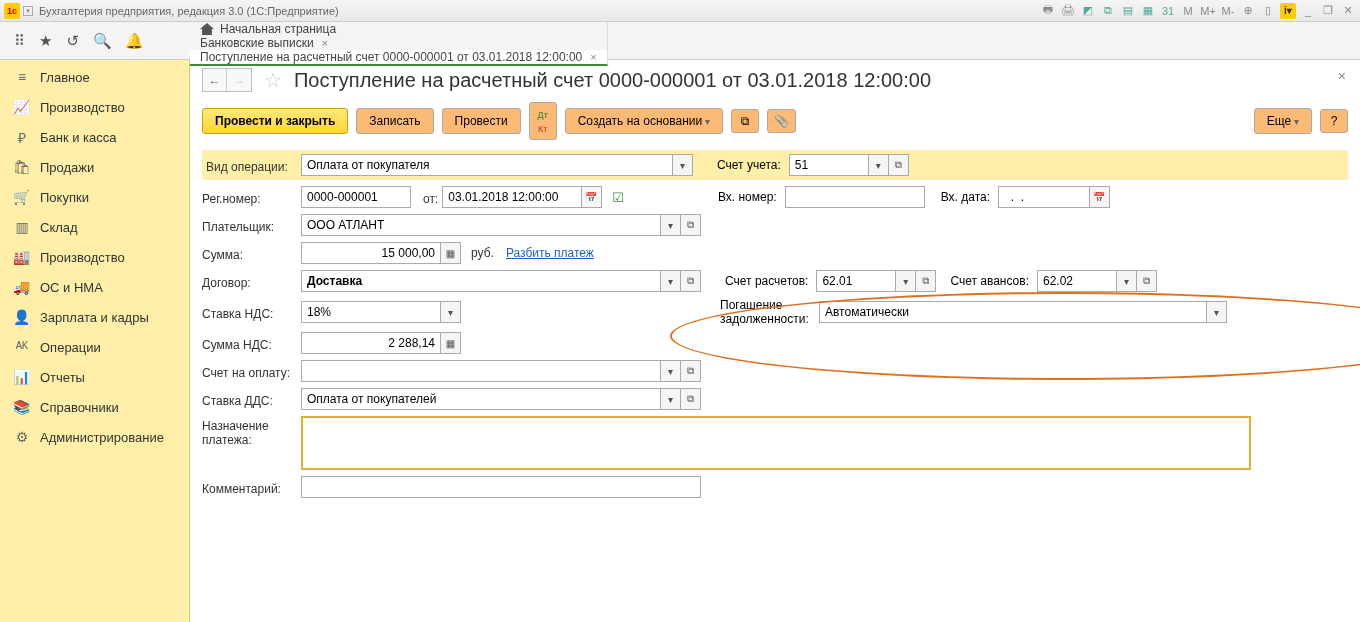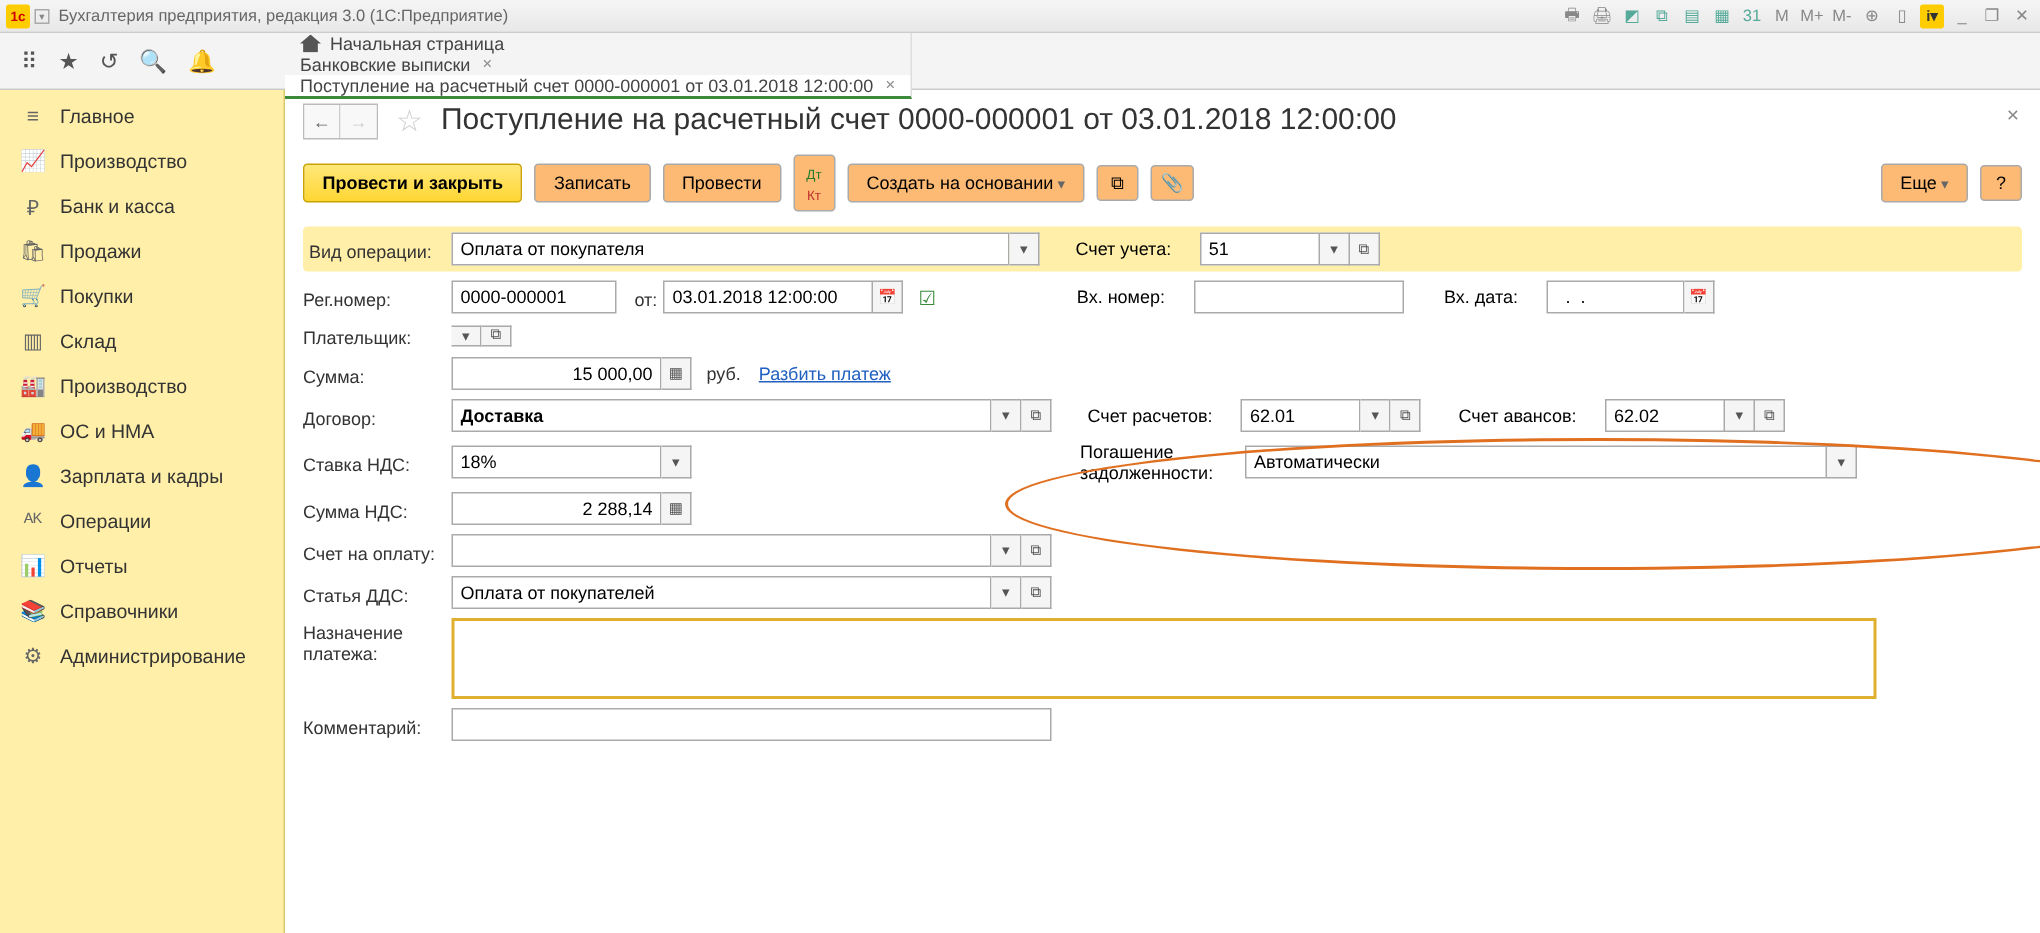--- a/index.html
+++ b/index.html
@@ -55,21 +55,21 @@
 
 
 .form { display:flex; flex-direction:column; gap: 6px; }
 .row { display:flex; align-items:center; gap: 4px; }
 .row > label { width: 95px; color:#333; font-size:12px; padding-top:3px;}
 .yellowband { background:#ffefa8; padding:4px 4px; border-radius:3px;}
 .yellowband > label { width:91px; }
 .input-wrap { display:flex; align-items:stretch; }
 .input-wrap input, .input-wrap .txt { border:1px solid #aaa; padding: 3px 5px; font-size:12px; height:22px; background:#fff;}
 .input-wrap .mini { width:20px; border:1px solid #aaa; border-left:none; background:#f5f5f5; display:inline-flex;align-items:center;justify-content:center; font-size:10px; color:#555; cursor:pointer;}
-.right-col { margin-left: 20px; display:flex; align-items:center; gap:15px;}
+.right-col { margin-left: 20px; display:flex; align-items:center; gap:4px;}
 .right-col > label { width:auto; padding-right:4px;}
 .link { color:#2060c0; text-decoration:underline; cursor:pointer; margin-left:8px;}
 textarea.purpose { width: 950px; height: 54px; border: 2px solid #e0b030; resize:none; padding:4px; font-family:Arial; font-size:12px;}
 .curr { margin-left:6px; color:#333;}
 .green-check{color:#3a8a3a;font-size:13px;margin-left:6px;}
 .calc{font-size:11px;color:#666;}
 
 
 .ellipse { position:absolute; border:2px solid #e07020; border-radius:50%; pointer-events:none;}
 </style>
@@ -243,20 +243,21 @@
           <div class="input-wrap">
             <input style="width: 92px;" value="  .  .    ">
             <span class="mini">📅</span>
           </div>
         </div>
       </div>
 
       <div class="row">
         <label>Плательщик:</label>
         <div class="input-wrap">
+          <input style="width: 360px;" value="ООО АТЛАНТ">
           <span class="mini">▾</span>
           <span class="mini">⧉</span>
         </div>
       </div>
 
       <div class="row">
         <label>Сумма:</label>
         <div class="input-wrap">
           <input style="width: 140px; text-align: right;" value="15 000,00">
           <span class="mini calc">▦</span>
@@ -314,21 +315,21 @@
       <div class="row">
         <label>Счет на оплату:</label>
         <div class="input-wrap">
           <input style="width: 360px;" value="">
           <span class="mini">▾</span>
           <span class="mini">⧉</span>
         </div>
       </div>
 
       <div class="row">
-        <label>Статья ДДС:</label>
+        <label>Ставка ДДС:</label>
         <div class="input-wrap">
           <input style="width: 360px;" value="Оплата от покупателей">
           <span class="mini">▾</span>
           <span class="mini">⧉</span>
         </div>
       </div>
 
       <div class="row" style="align-items:flex-start">
         <label>Назначение платежа:</label>
         <textarea class="purpose" style=""></textarea>

